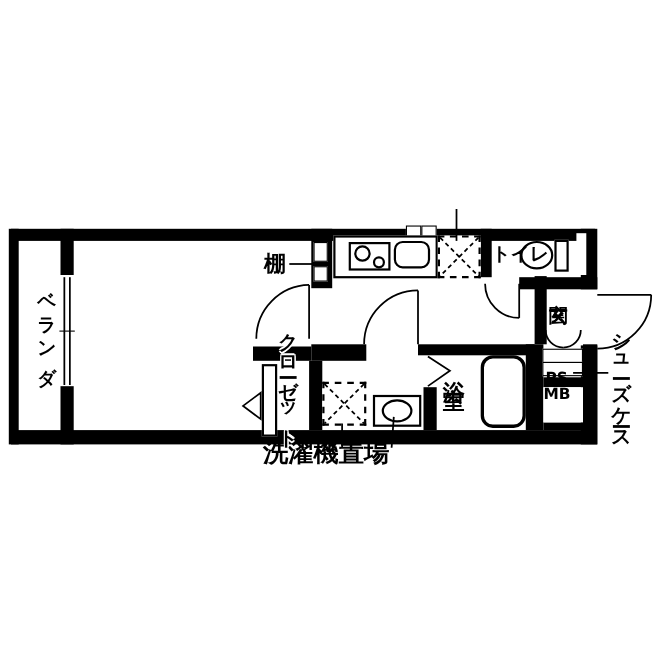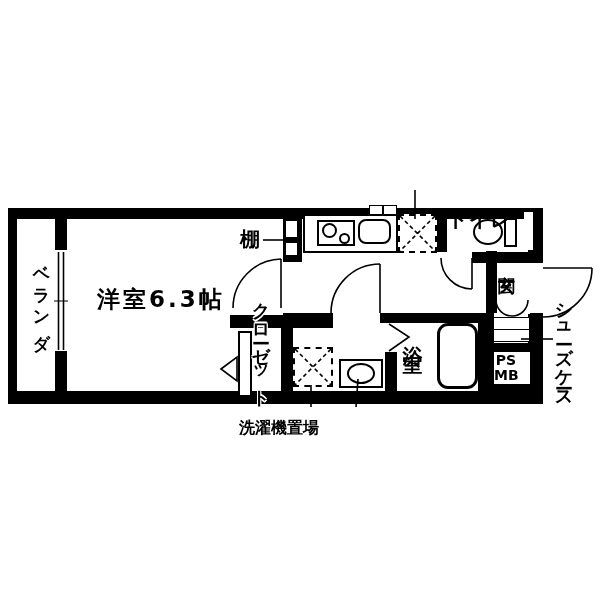--- a/index.html
+++ b/index.html
@@ -102,27 +102,26 @@
       <path d="M263,240 H286"></path>
       <path d="M311,385 V407"></path>
       <path d="M358,379 L356,407"></path>
       <path d="M521,339 H553"></path>
     </g>
 
     <polygon points="221,369 237,357 237,381" fill="#fff" stroke="#000" stroke-width="1.6"></polygon>
   </svg>
 
   <div class="lbl" style="left:240px;top:229px;font-size:20px;">棚</div>
-  <div class="lbl" style="left:97px;top:287px;font-size:23px;letter-spacing:3px;">洋室6.3帖</div>
-  <div class="lbl" style="left:447px;top:208px;font-size:21px;">トイレ</div>
-  <div class="psmb" style="left:494px;top:353px;width:24px;font-size:14px;line-height:15px;">
+  <div class="lbl" style="left:447px;top:223px;font-size:17px;">トイレ</div>
+  <div class="psmb" style="left:494px;top:337px;width:24px;font-size:14px;line-height:15px;">
     <span>PS</span><br>
     <span>MB</span>
   </div>
-  <div class="lbl" style="left:239px;top:420px;font-size:16px;">洗濯機置場</div>
+  <div class="lbl" style="left:239px;top:400px;font-size:23px;">洗濯機置場</div>
 
   <div class="vtext" style="left:33px;top:254px;font-size:17px;letter-spacing:3px;">ベランダ</div>
   <div class="vtext halo" style="left:252px;top:290px;font-size:18px;letter-spacing:1px;z-index:5;">クローゼット</div>
   <div class="vtext" style="left:498px;top:263px;font-size:17px;letter-spacing:2px;">玄関</div>
   <div class="vtext" style="left:403px;top:330px;font-size:20px;letter-spacing:7px;">浴室</div>
   <div class="vtext" style="left:555px;top:291px;font-size:18px;letter-spacing:1px;">シューズケース</div>
 
 </div>
 
 </body></html>

